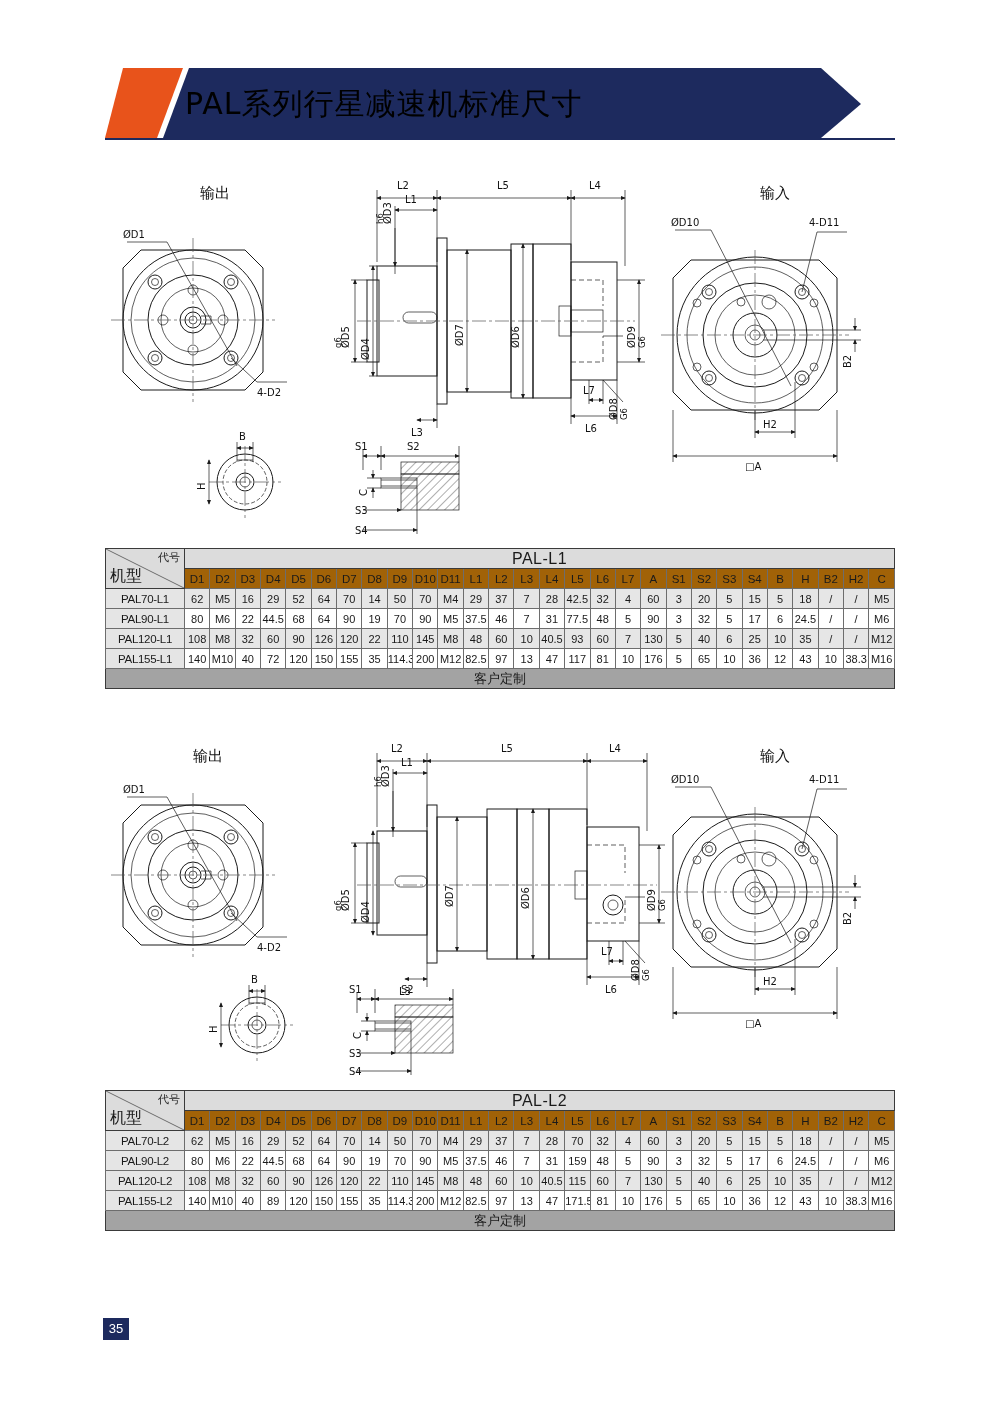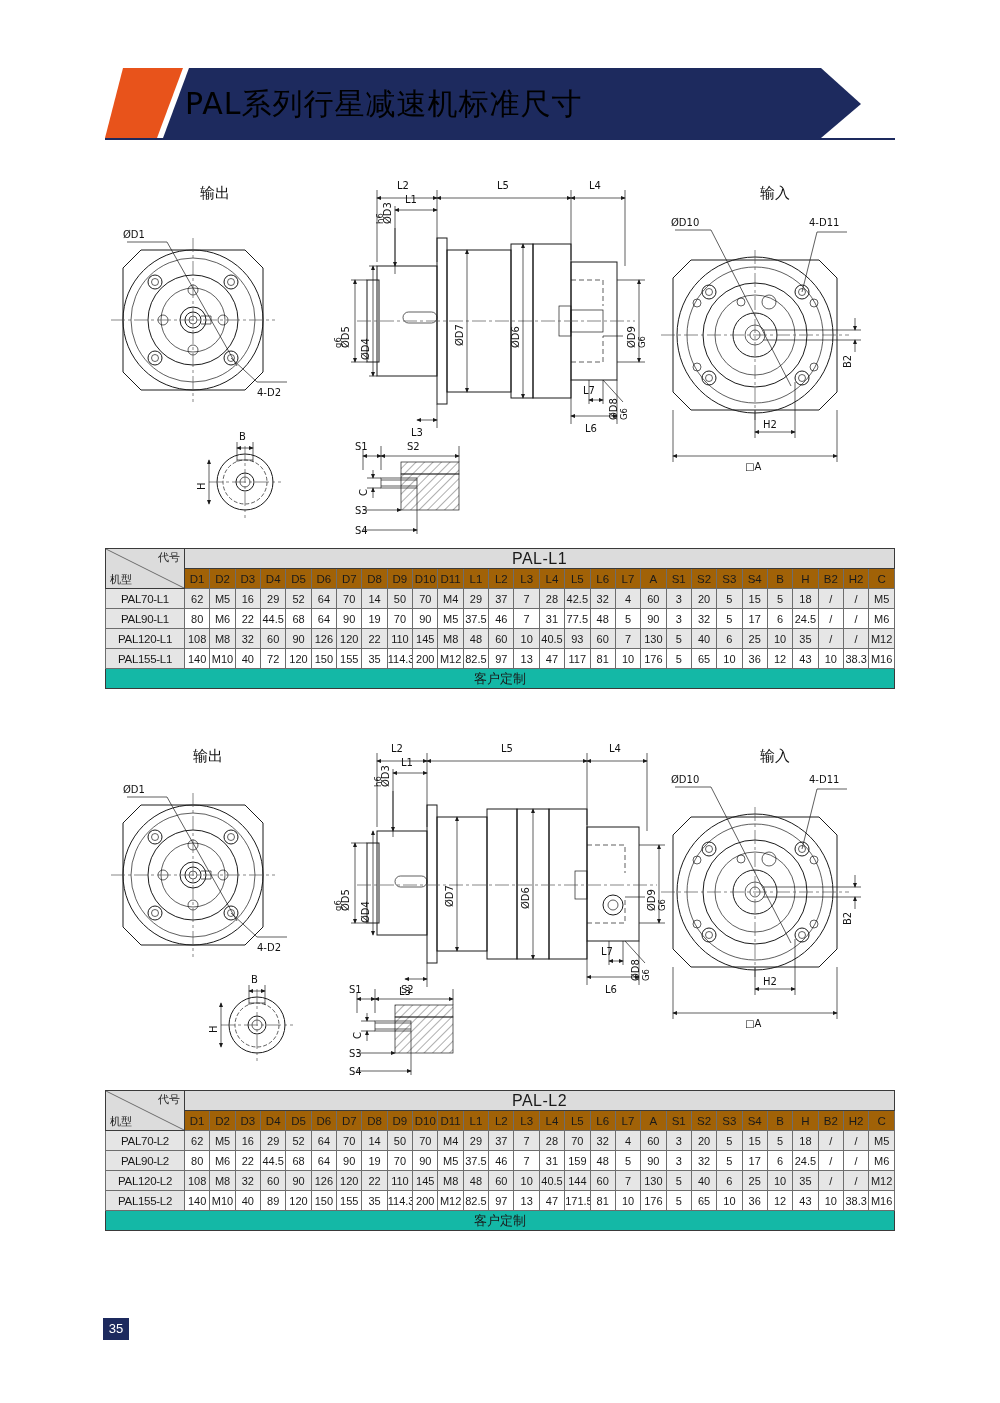--- a/index.html
+++ b/index.html
@@ -29,27 +29,27 @@
     font-size:11px;color:#1a1a1a;background:#fff;}
   table.spec td,table.spec th{
     border:1px solid #6d6d6d;text-align:center;vertical-align:middle;
     padding:0;height:19px;font-weight:normal;overflow:hidden;white-space:nowrap;
   }
   table.spec .outer{border:1px solid #3a3a3a;}
   .hdr-title{background:#dcdcdc;font-size:16px;height:30px;letter-spacing:.5px;}
   .corner{background:#dcdcdc;width:78px;position:relative;padding:0;height:30px;}
   .corner .diag{position:absolute;left:0;top:0;width:100%;height:100%;}
   .corner .t1{position:absolute;right:4px;top:1px;font-size:11px;}
-  .corner .t2{position:absolute;left:4px;bottom:1px;font-size:11px;}
+  .corner .t2{position:absolute;left:4px;bottom:1px;font-size:16px;}
   .colhdr td{background:#a16207;height:20px;font-size:11.5px;}
   .rowname{background:#eeeeee;font-size:11.5px;letter-spacing:-0.3px;}
   tr.r-odd td{background:#e6e6e6;}
   tr.r-even td{background:#ffffff;}
   tr.r-odd td.rowname,tr.r-even td.rowname{background:#e5e5e5;}
-  .foot td{background:#14b8a6;height:22px;font-size:13px;}
+  .foot td{background:#a3a3a3;height:22px;font-size:13px;}
 
   
   .pageno{
     position:absolute;left:103px;top:1318px;width:26px;height:22px;
     background:#1d2a5e;color:#fff;font-size:13px;line-height:22px;text-align:center;
   }
   .lbl{font-size:10px;fill:#111;font-family:"DejaVu Sans","Liberation Sans",sans-serif;}
   .lbl-s{font-size:8.5px;fill:#111;font-family:"DejaVu Sans","Liberation Sans",sans-serif;}
   .ln{stroke:#1a1a1a;stroke-width:1;fill:none;}
   .ln-t{stroke:#1a1a1a;stroke-width:0.7;fill:none;}
@@ -797,21 +797,21 @@
           <td>126</td>
           <td>120</td>
           <td>22</td>
           <td>110</td>
           <td>145</td>
           <td>M8</td>
           <td>48</td>
           <td>60</td>
           <td>10</td>
           <td>40.5</td>
-          <td>144</td>
+          <td>115</td>
           <td>60</td>
           <td>7</td>
           <td>130</td>
           <td>5</td>
           <td>40</td>
           <td>6</td>
           <td>25</td>
           <td>10</td>
           <td>35</td>
           <td>/</td>

